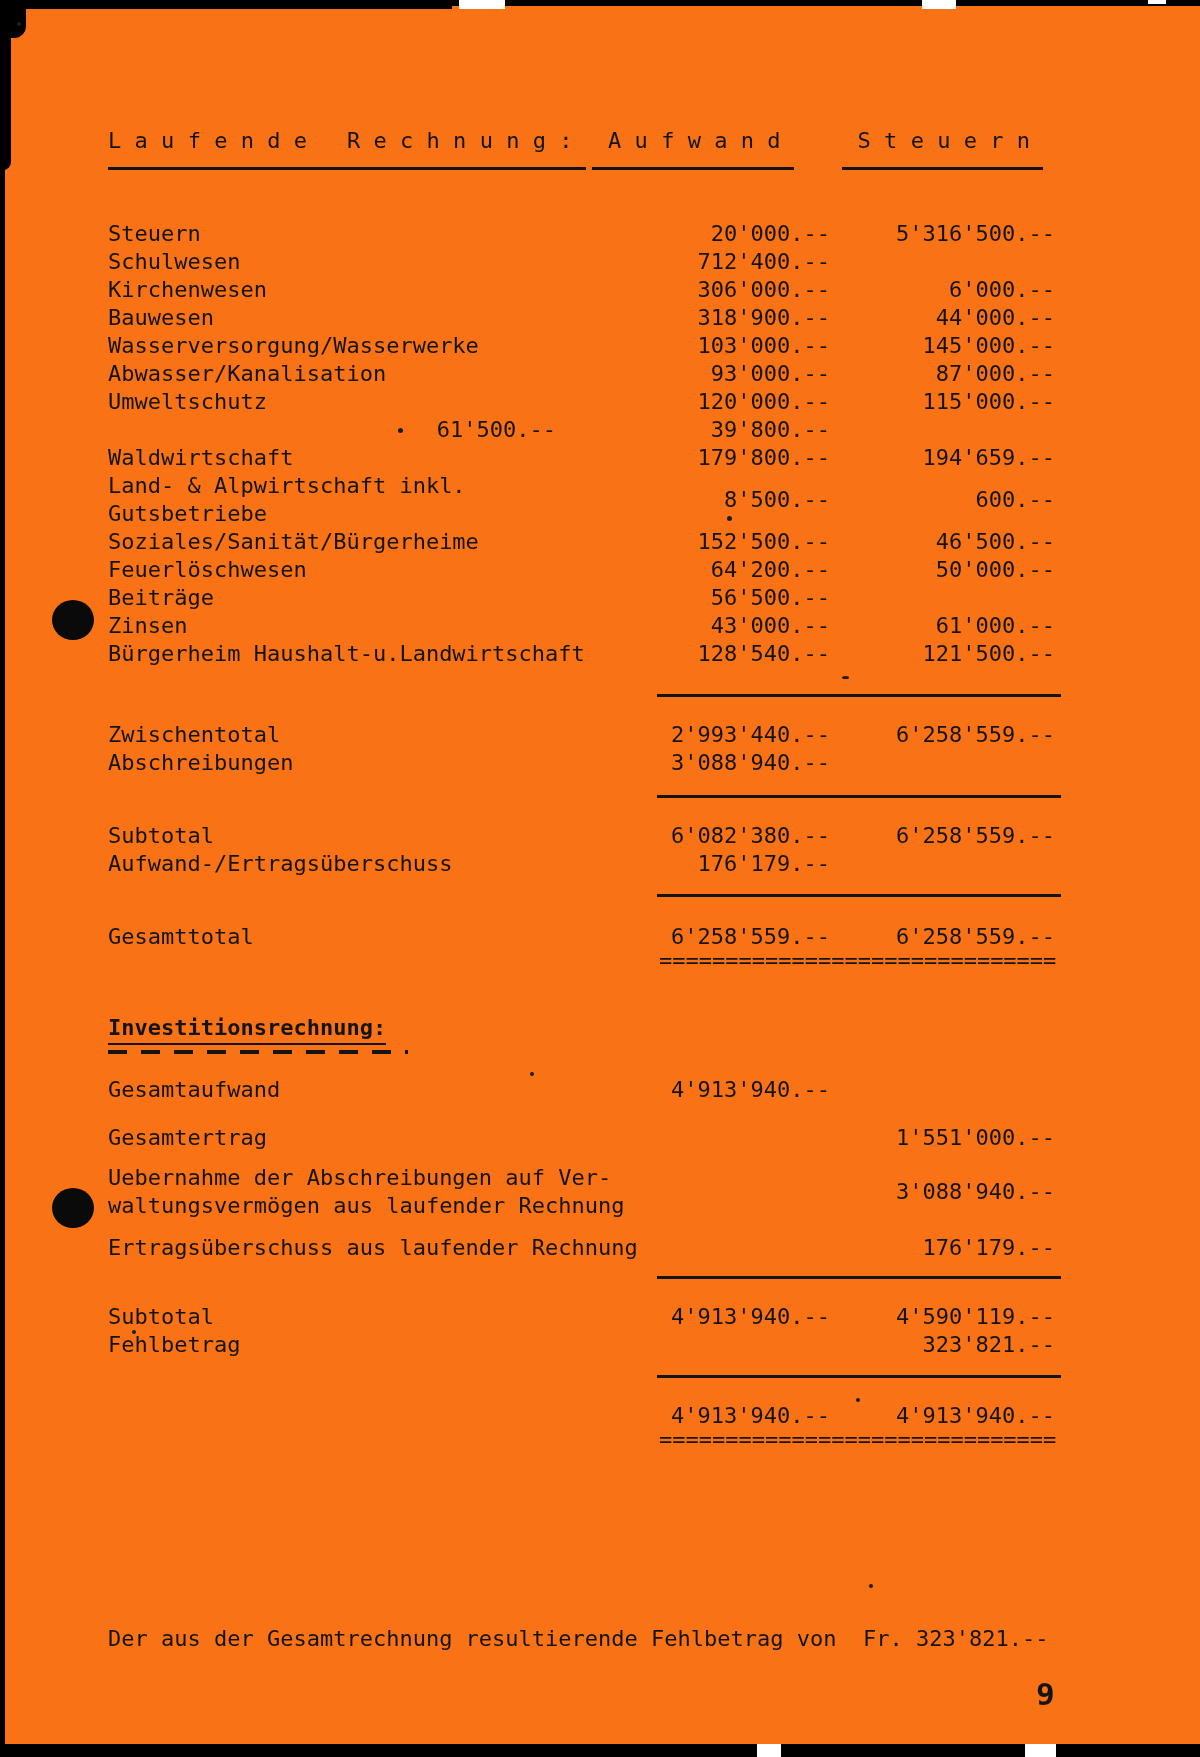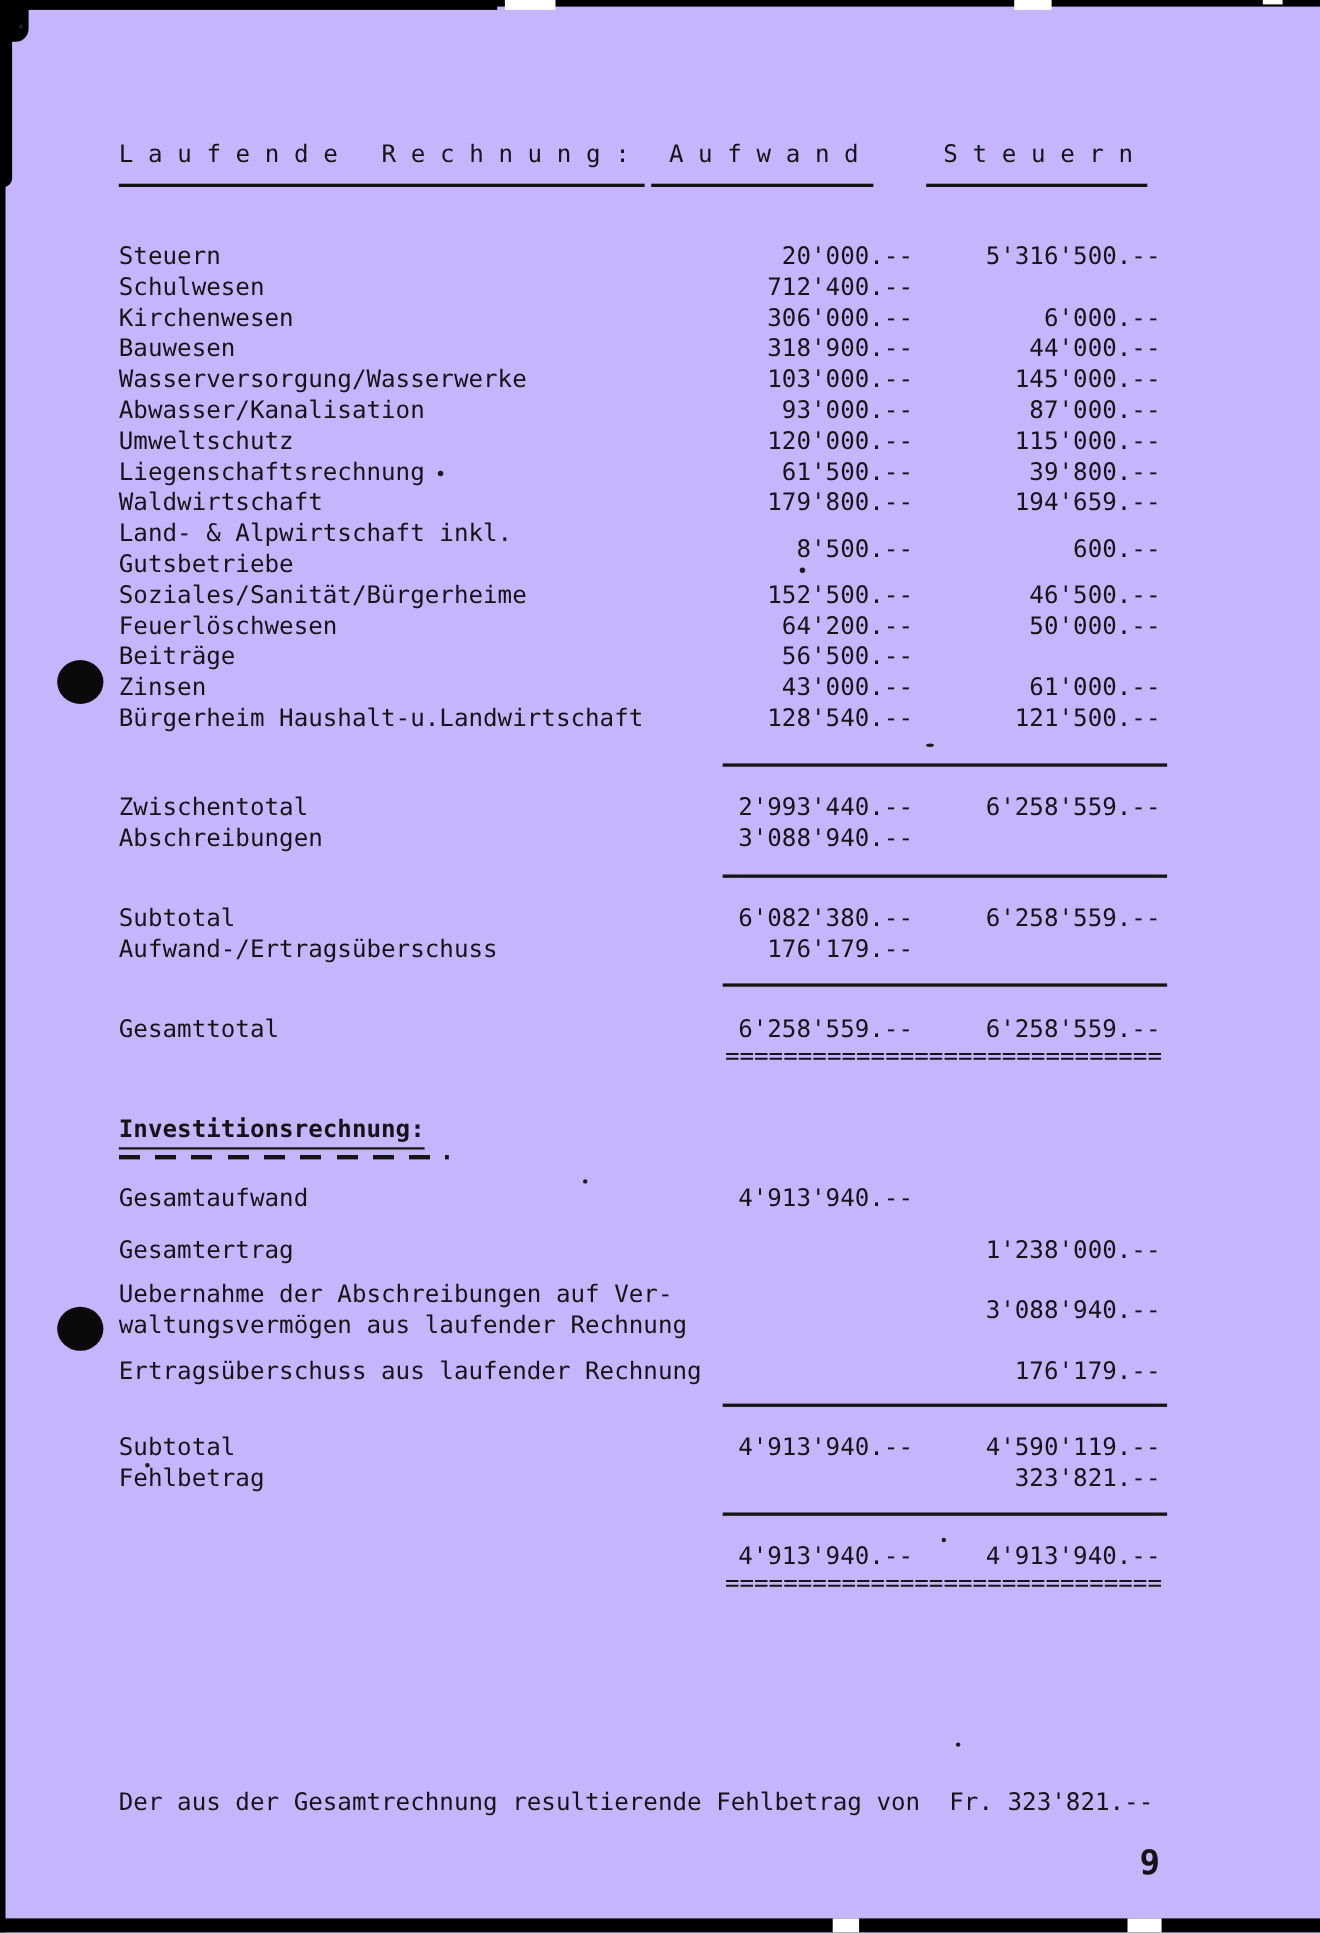--- a/index.html
+++ b/index.html
@@ -1,16 +1,16 @@
 <!DOCTYPE html>
 <html><head>
 <meta charset="utf-8">
 <style>
   html,body{margin:0;padding:0;background:#e8e8e8;}
-  .page{position:relative;width:1200px;height:1757px;background:#c4b5fd;overflow:hidden;
+  .page{position:relative;width:1200px;height:1757px;background:#f97316;overflow:hidden;
         font-family:"DejaVu Sans Mono","Liberation Mono",monospace;font-size:22px;color:#141414;}
   .content{position:absolute;left:0;top:0;width:1200px;padding:128px 0 0 108px;box-sizing:border-box;}
 
   
   .hrow{display:grid;grid-template-columns:448px 274px 225px;width:947px;align-items:start;}
   .hcell{white-space:nowrap;}
   .hcell.num{text-align:center;}
   .u{display:inline-block;letter-spacing:13.3px;border-bottom:3px solid #141414;padding-bottom:14px;white-space:nowrap;}
   .u.num-u{padding-left:16px;}
 
@@ -142,24 +142,20 @@
     </div>
         <div class="lrow">
       <div class="c-label">
         <div class="l1">Umweltschutz</div>
 
       </div>
       <div class="c-aufwand">120'000.--</div>
       <div class="c-ertrag">115'000.--</div>
     </div>
         <div class="lrow">
-      <div class="c-label">
-        <div class="l1">Liegenschaftsrechnung</div>
-
-      </div>
       <div class="c-aufwand">61'500.--</div>
       <div class="c-ertrag">39'800.--</div>
     </div>
         <div class="lrow">
       <div class="c-label">
         <div class="l1">Waldwirtschaft</div>
 
       </div>
       <div class="c-aufwand">179'800.--</div>
       <div class="c-ertrag">194'659.--</div>
@@ -277,21 +273,21 @@
       <div class="c-aufwand">4'913'940.--</div>
       <div class="c-ertrag"></div>
     </div>
         <div class="gap" style="height: 20px;"></div>
         <div class="lrow">
       <div class="c-label">
         <div class="l1">Gesamtertrag</div>
 
       </div>
       <div class="c-aufwand"></div>
-      <div class="c-ertrag">1'238'000.--</div>
+      <div class="c-ertrag">1'551'000.--</div>
     </div>
         <div class="gap" style="height: 12px;"></div>
         <div class="lrow two">
       <div class="c-label">
         <div class="l1">Uebernahme der Abschreibungen auf Ver-</div>
         <div class="l2">waltungsvermögen aus laufender Rechnung</div>
       </div>
       <div class="c-aufwand"></div>
       <div class="c-ertrag">3'088'940.--</div>
     </div>

